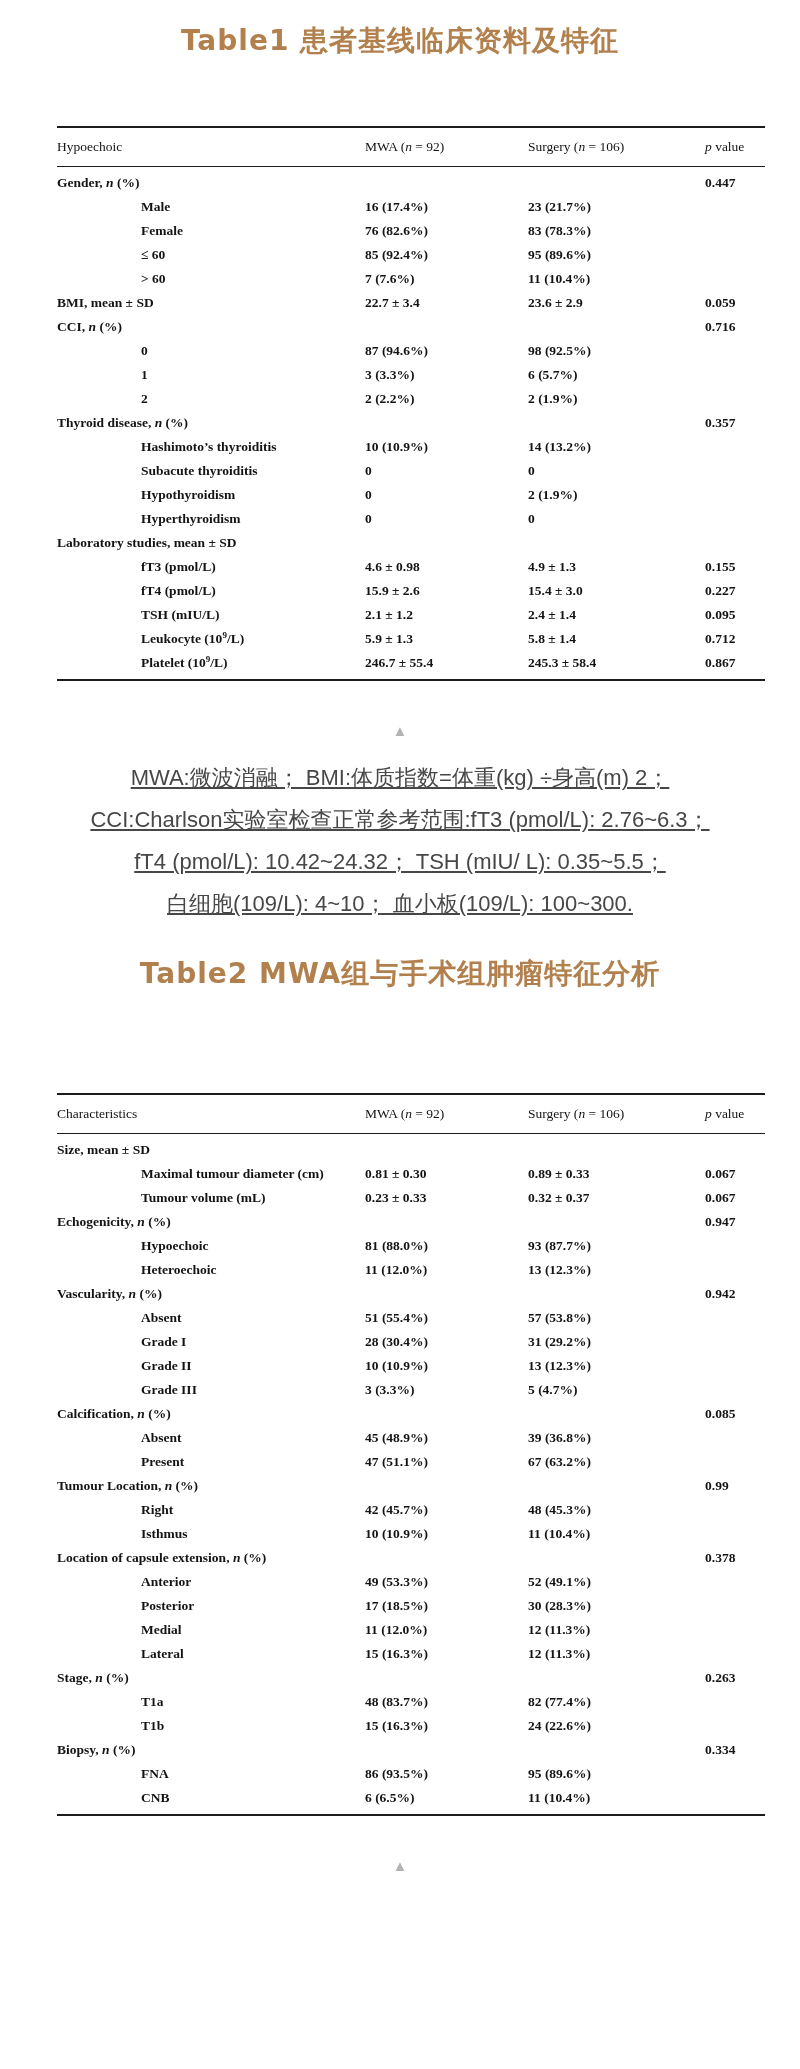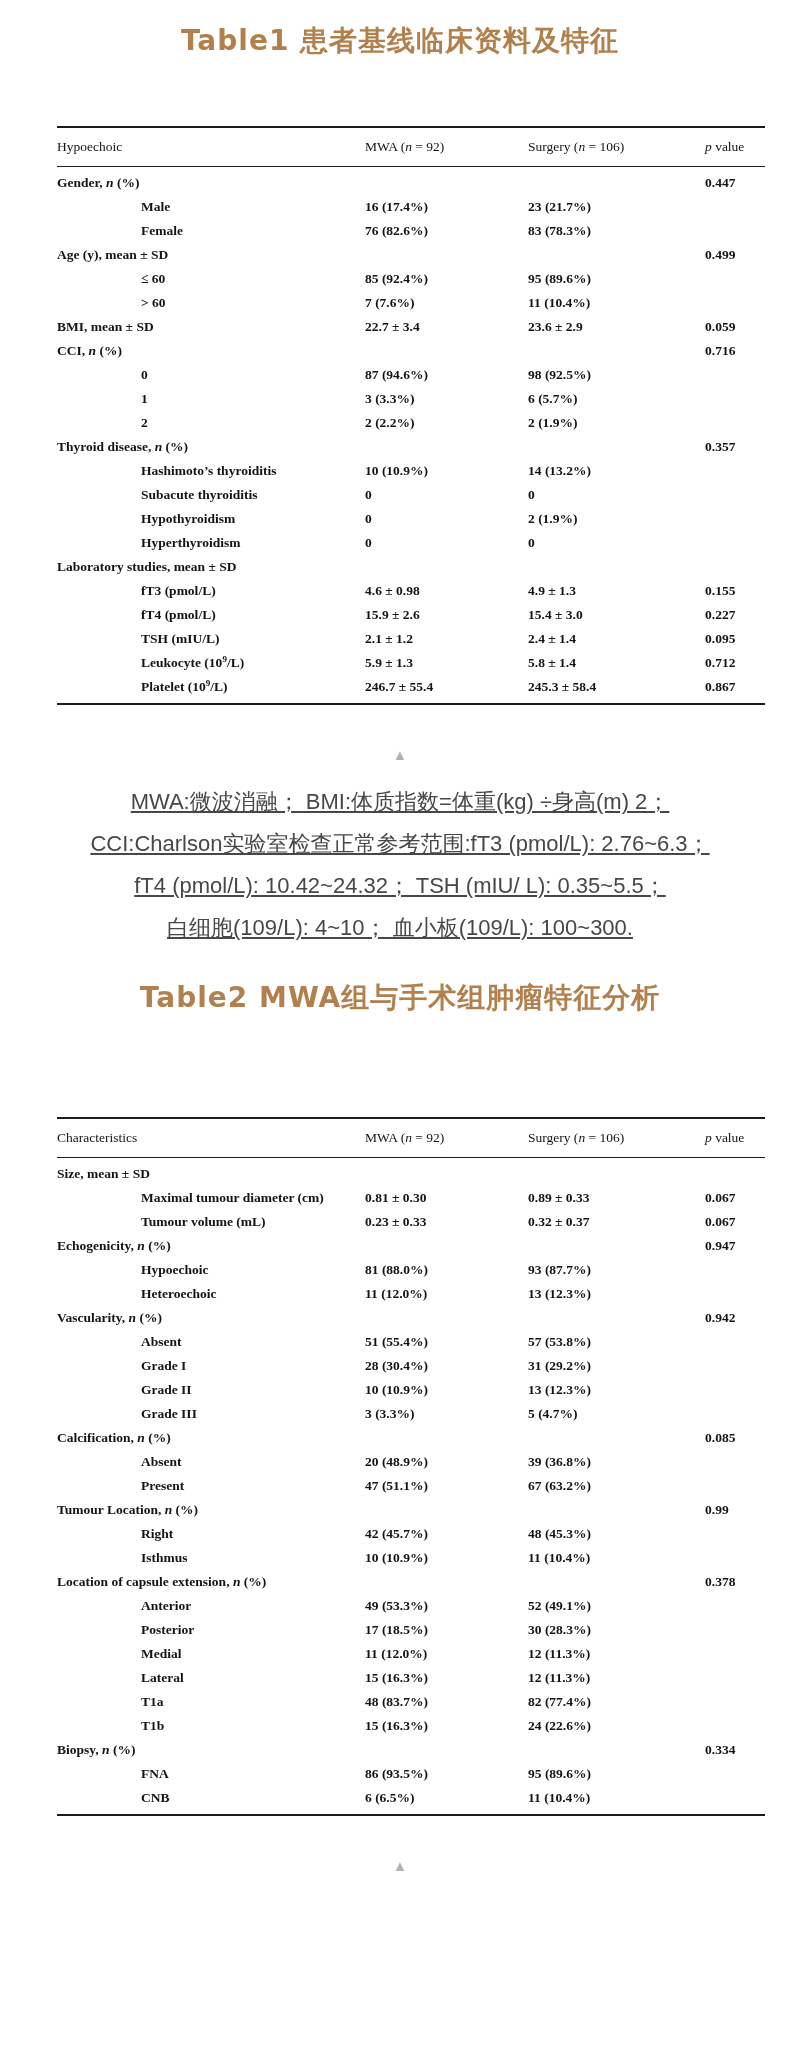--- a/index.html
+++ b/index.html
@@ -112,26 +112,20 @@
           <div class="c-val">23 (21.7%)</div>
           <div class="c-p"></div>
         </div>
         <div class="trow">
           <div class="c-label indent">Female</div>
           <div class="c-val">76 (82.6%)</div>
           <div class="c-val">83 (78.3%)</div>
           <div class="c-p"></div>
         </div>
         <div class="trow">
-          <div class="c-label">Age (y), mean ± SD</div>
-          <div class="c-val"></div>
-          <div class="c-val"></div>
-          <div class="c-p">0.499</div>
-        </div>
-        <div class="trow">
           <div class="c-label indent">≤ 60</div>
           <div class="c-val">85 (92.4%)</div>
           <div class="c-val">95 (89.6%)</div>
           <div class="c-p"></div>
         </div>
         <div class="trow">
           <div class="c-label indent">&gt; 60</div>
           <div class="c-val">7 (7.6%)</div>
           <div class="c-val">11 (10.4%)</div>
           <div class="c-p"></div>
@@ -321,21 +315,21 @@
           <div class="c-p"></div>
         </div>
         <div class="trow">
           <div class="c-label">Calcification, <i>n</i> (%)</div>
           <div class="c-val"></div>
           <div class="c-val"></div>
           <div class="c-p">0.085</div>
         </div>
         <div class="trow">
           <div class="c-label indent">Absent</div>
-          <div class="c-val">20 (48.9%)</div>
+          <div class="c-val">45 (48.9%)</div>
           <div class="c-val">39 (36.8%)</div>
           <div class="c-p"></div>
         </div>
         <div class="trow">
           <div class="c-label indent">Present</div>
           <div class="c-val">47 (51.1%)</div>
           <div class="c-val">67 (63.2%)</div>
           <div class="c-p"></div>
         </div>
         <div class="trow">
@@ -380,20 +374,26 @@
           <div class="c-val">12 (11.3%)</div>
           <div class="c-p"></div>
         </div>
         <div class="trow">
           <div class="c-label indent">Lateral</div>
           <div class="c-val">15 (16.3%)</div>
           <div class="c-val">12 (11.3%)</div>
           <div class="c-p"></div>
         </div>
         <div class="trow">
+          <div class="c-label">Stage, <i>n</i> (%)</div>
+          <div class="c-val"></div>
+          <div class="c-val"></div>
+          <div class="c-p">0.263</div>
+        </div>
+        <div class="trow">
           <div class="c-label indent">T1a</div>
           <div class="c-val">48 (83.7%)</div>
           <div class="c-val">82 (77.4%)</div>
           <div class="c-p"></div>
         </div>
         <div class="trow">
           <div class="c-label indent">T1b</div>
           <div class="c-val">15 (16.3%)</div>
           <div class="c-val">24 (22.6%)</div>
           <div class="c-p"></div>

